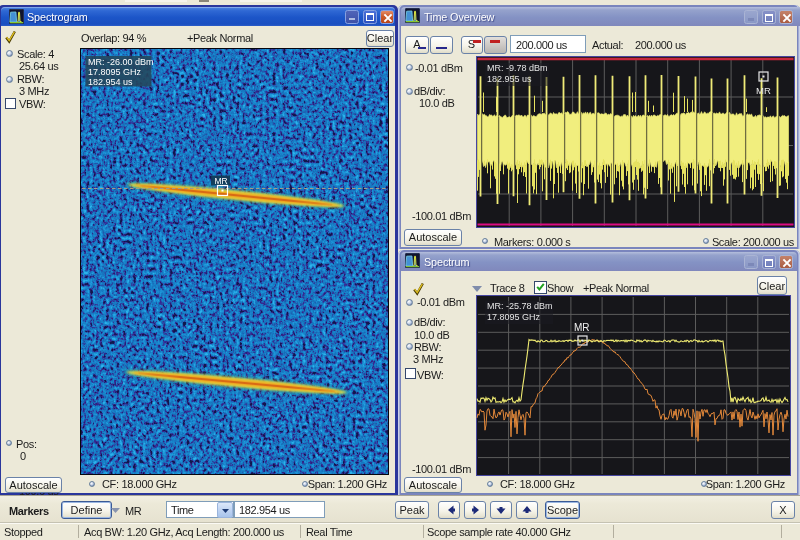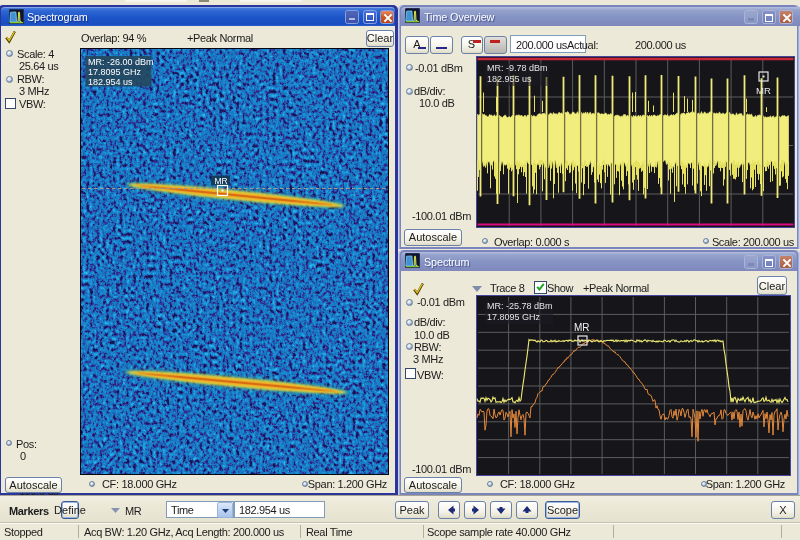--- a/index.html
+++ b/index.html
@@ -166,21 +166,21 @@
   </div>
 <div class="btn" style="left:460.5px;top:35.5px;width:22px;height:18px">
     <span style="position:relative;top:-1px">S</span>
     <span style="position:absolute;left:11px;top:3.5px;width:8px;height:2.5px;background:#c02020"></span>
   </div>
 <div class="btn" style="left:483.5px;top:35.5px;width:23px;height:18px;background:linear-gradient(180deg,#e2deda,#b8b4b0)">
     <span style="position:absolute;left:5px;top:3.5px;width:10px;height:2.5px;background:#c02020"></span>
   </div>
 <div class="abs" style="left:510px;top:34.5px;width:76px;height:18.5px;background:#fff;border:1px solid #7f9db9"></div>
 <div class="t" style="left:516px;top:38.5px">200.000 us</div>
-<div class="t" style="left:567px;top:38.5px">Actual:</div>
+<div class="t" style="left:592px;top:38.5px">Actual:</div>
 <div class="t" style="left:635px;top:38.5px">200.000 us</div>
 <span class="rad" style="left:406px;top:64px;width:7px;height:7px"></span>
 <div class="t" style="left:415px;top:61.5px">-0.01 dBm</div>
 <span class="rad" style="left:406px;top:87.5px;width:7px;height:7px"></span>
 <div class="t" style="left:414px;top:85px">dB/div:</div>
 <div class="t" style="left:419px;top:96.5px">10.0 dB</div>
 <div class="t" style="left:412px;top:210px">-100.01 dBm</div>
 <div class="btn" style="left:404px;top:228.5px;width:58px;height:17px;font-size:11px">Autoscale</div>
 <svg class="abs" style="left:476px;top:56px" width="319" height="172" viewBox="0 0 319 172">
 <rect x="0" y="0" width="319" height="172" fill="#16161a"></rect>
@@ -206,21 +206,21 @@
 <path d="M1.5 3H317.5" stroke="#c8283c" stroke-width="2.4"></path>
 <path d="M1.5 168.5H317.5" stroke="#dc0a82" stroke-width="2.2"></path>
 <rect x="9" y="7" width="64" height="23" fill="#1c1c22" opacity="0.55"></rect>
 <text x="11" y="15" fill="#e4e4e4" font-size="9">MR: -9.78 dBm</text>
 <text x="11" y="25.5" fill="#e4e4e4" font-size="9">182.955 us</text>
 <rect x="283" y="16" width="9" height="9" fill="none" stroke="#e8e8e8" stroke-width="1.2"></rect>
 <rect x="286.5" y="19.5" width="2" height="2" fill="#e8e8e8"></rect>
 <text x="280" y="38" fill="#e8e8e8" font-size="9.5">MR</text>
 </svg>
 <span class="rad" style="left:482px;top:238px;width:6px;height:6px"></span>
-<div class="t" style="left:494px;top:235.5px">Overlap: 0.000 s</div>
+<div class="t" style="left:494px;top:235.5px">Markers: 0.000 s</div>
 <span class="rad" style="left:703px;top:238px;width:6px;height:6px"></span>
 <div class="t" style="right:6px;top:235.5px">Scale: 200.000 us</div>
 <svg class="abs" style="left:413px;top:281.5px" width="11" height="14">
     <path d="M1.2 7.5 L4.2 11.5 L9.8 1.5" stroke="#4a3c00" stroke-width="2.4" fill="none"></path>
     <path d="M1.5 7.2 L4.2 10.6 L9.4 1.8" stroke="#e0c020" stroke-width="1.3" fill="none"></path>
   </svg>
 <svg class="abs" style="left:472px;top:285.5px" width="10" height="6">
     <path d="M0 0 L10 0 L5.0 6 Z" fill="#7f8cab"></path>
   </svg>
 <div class="t" style="left:490px;top:282px">Trace 8</div>
@@ -275,21 +275,21 @@
 <rect x="9" y="6" width="68" height="23" fill="#1c1c22" opacity="0.55"></rect>
 <text x="11" y="14" fill="#e4e4e4" font-size="9">MR: -25.78 dBm</text>
 <text x="11" y="24.5" fill="#e4e4e4" font-size="9">17.8095 GHz</text>
 </svg>
 <span class="rad" style="left:487px;top:481px;width:6px;height:6px"></span>
 <div class="t" style="left:500px;top:478px">CF: 18.000 GHz</div>
 <span class="rad" style="left:701px;top:481px;width:6px;height:6px"></span>
 <div class="t" style="right:15px;top:478px">Span: 1.200 GHz</div>
 <div class="abs" style="left:0;top:495px;width:800px;height:27px;background:linear-gradient(180deg,#f2efe2,#ece9d8 30%,#e6e2d0);border-top:1px solid #a9a595"></div>
 <div class="t" style="left:9px;top:504.5px"><b>Markers</b></div>
-<div class="btnf" style="left:61px;top:501px;width:18px;height:18px;font-size:11px">Define</div>
+<div class="btnf" style="left:61px;top:501px;width:51px;height:18px;font-size:11px">Define</div>
 <svg class="abs" style="left:111px;top:508px" width="9" height="5">
     <path d="M0 0 L9 0 L4.5 5 Z" fill="#8894ae"></path>
   </svg>
 <div class="t" style="left:125px;top:504.5px">MR</div>
 <div class="abs" style="left:166px;top:500.5px;width:68px;height:17.5px;background:#fff;border:1px solid #7f9db9">
     <div style="position:absolute;right:0.5px;top:0.5px;width:16px;height:15.5px;background:linear-gradient(180deg,#dce8fa,#c0d4f2 50%,#a8c4ec);border:1px solid #9ab4dc;border-radius:2px">
       <svg width="7" height="4" style="position:absolute;left:4px;top:6px">
         <path d="M0 0 L7 0 L3.5 4 Z" fill="#1c3a74"></path>
       </svg>
     </div>

